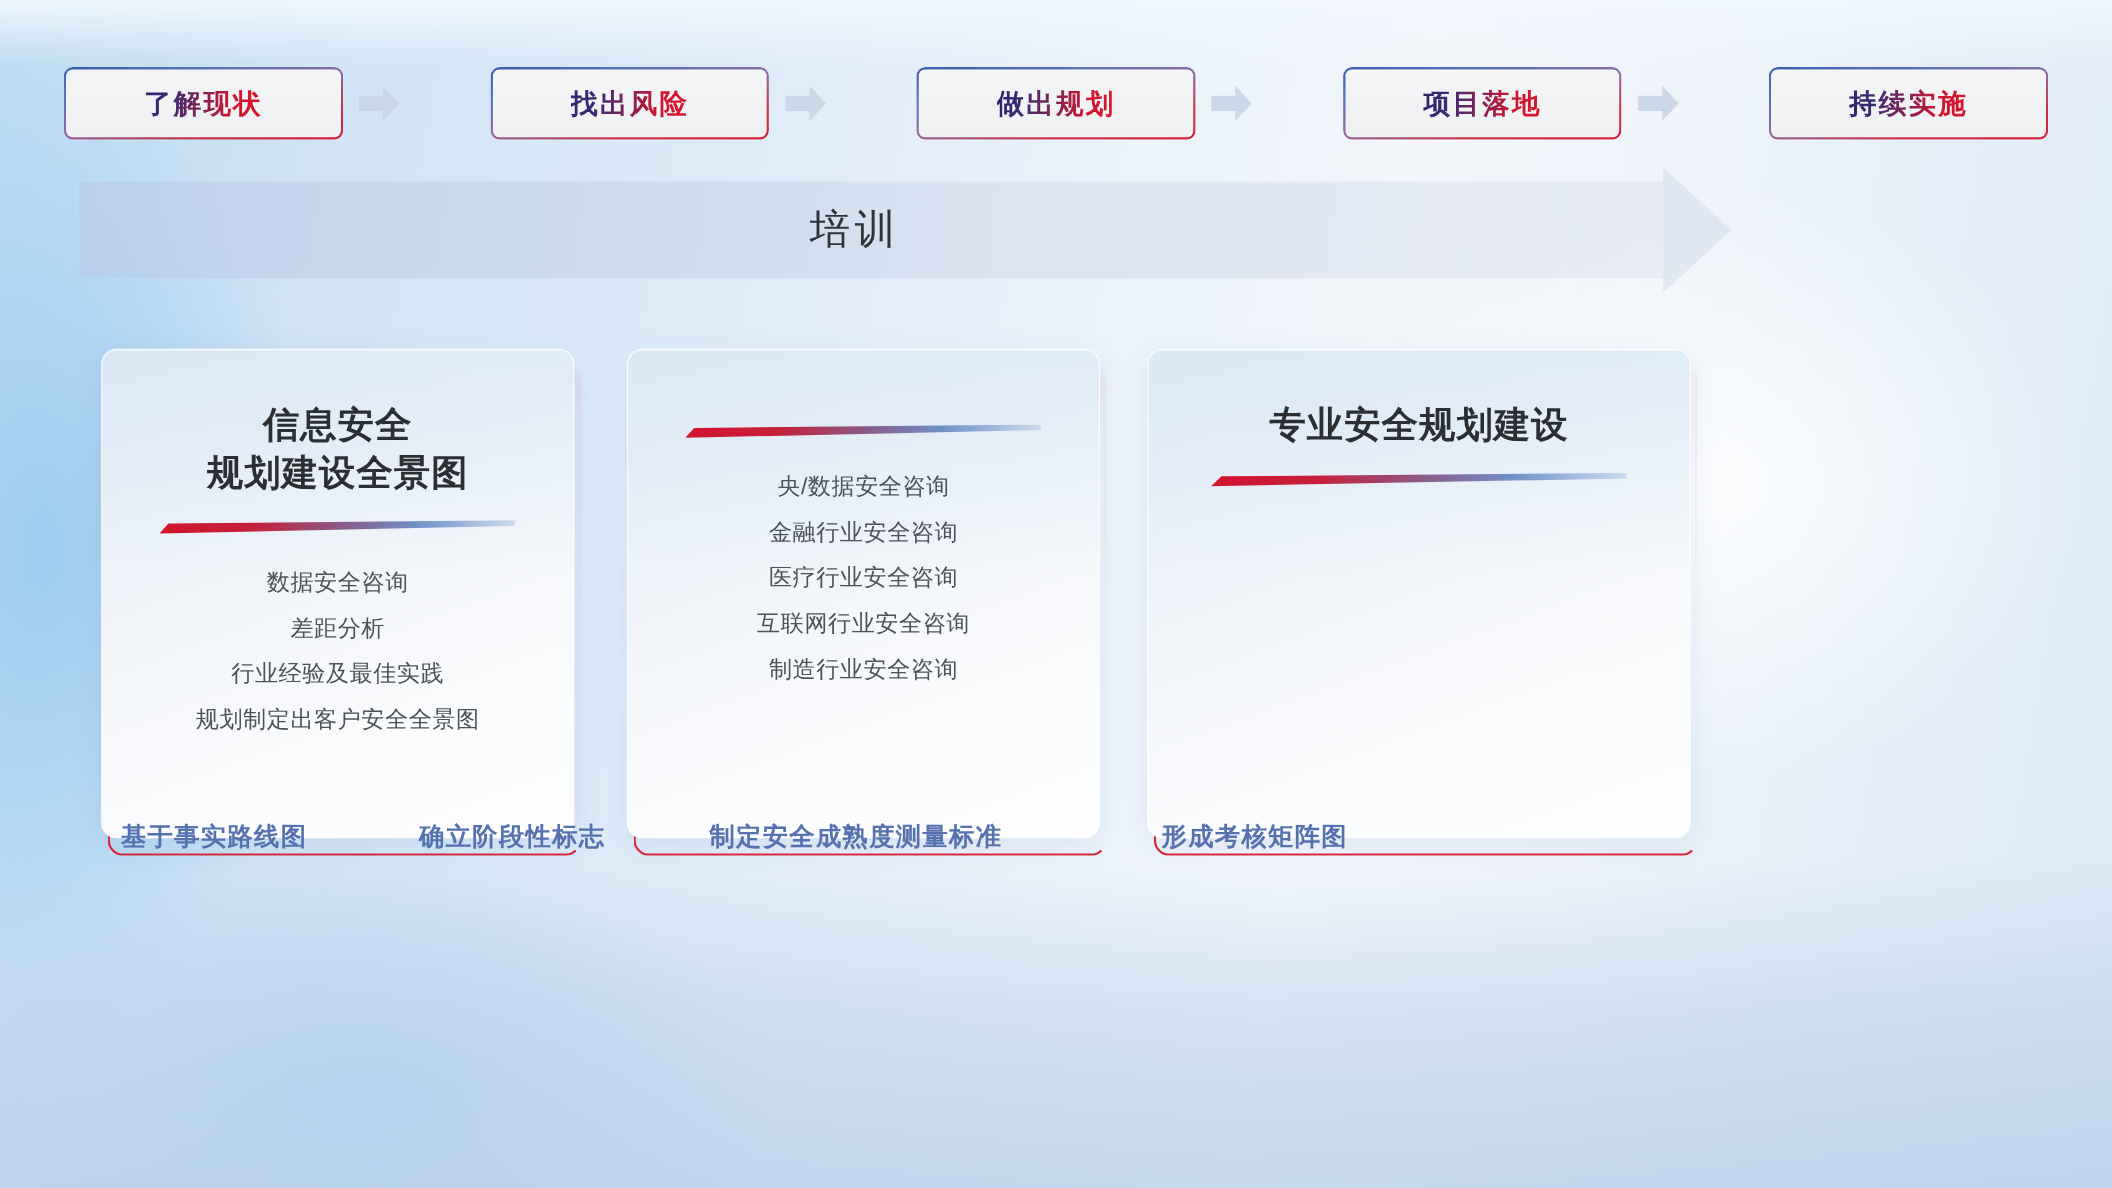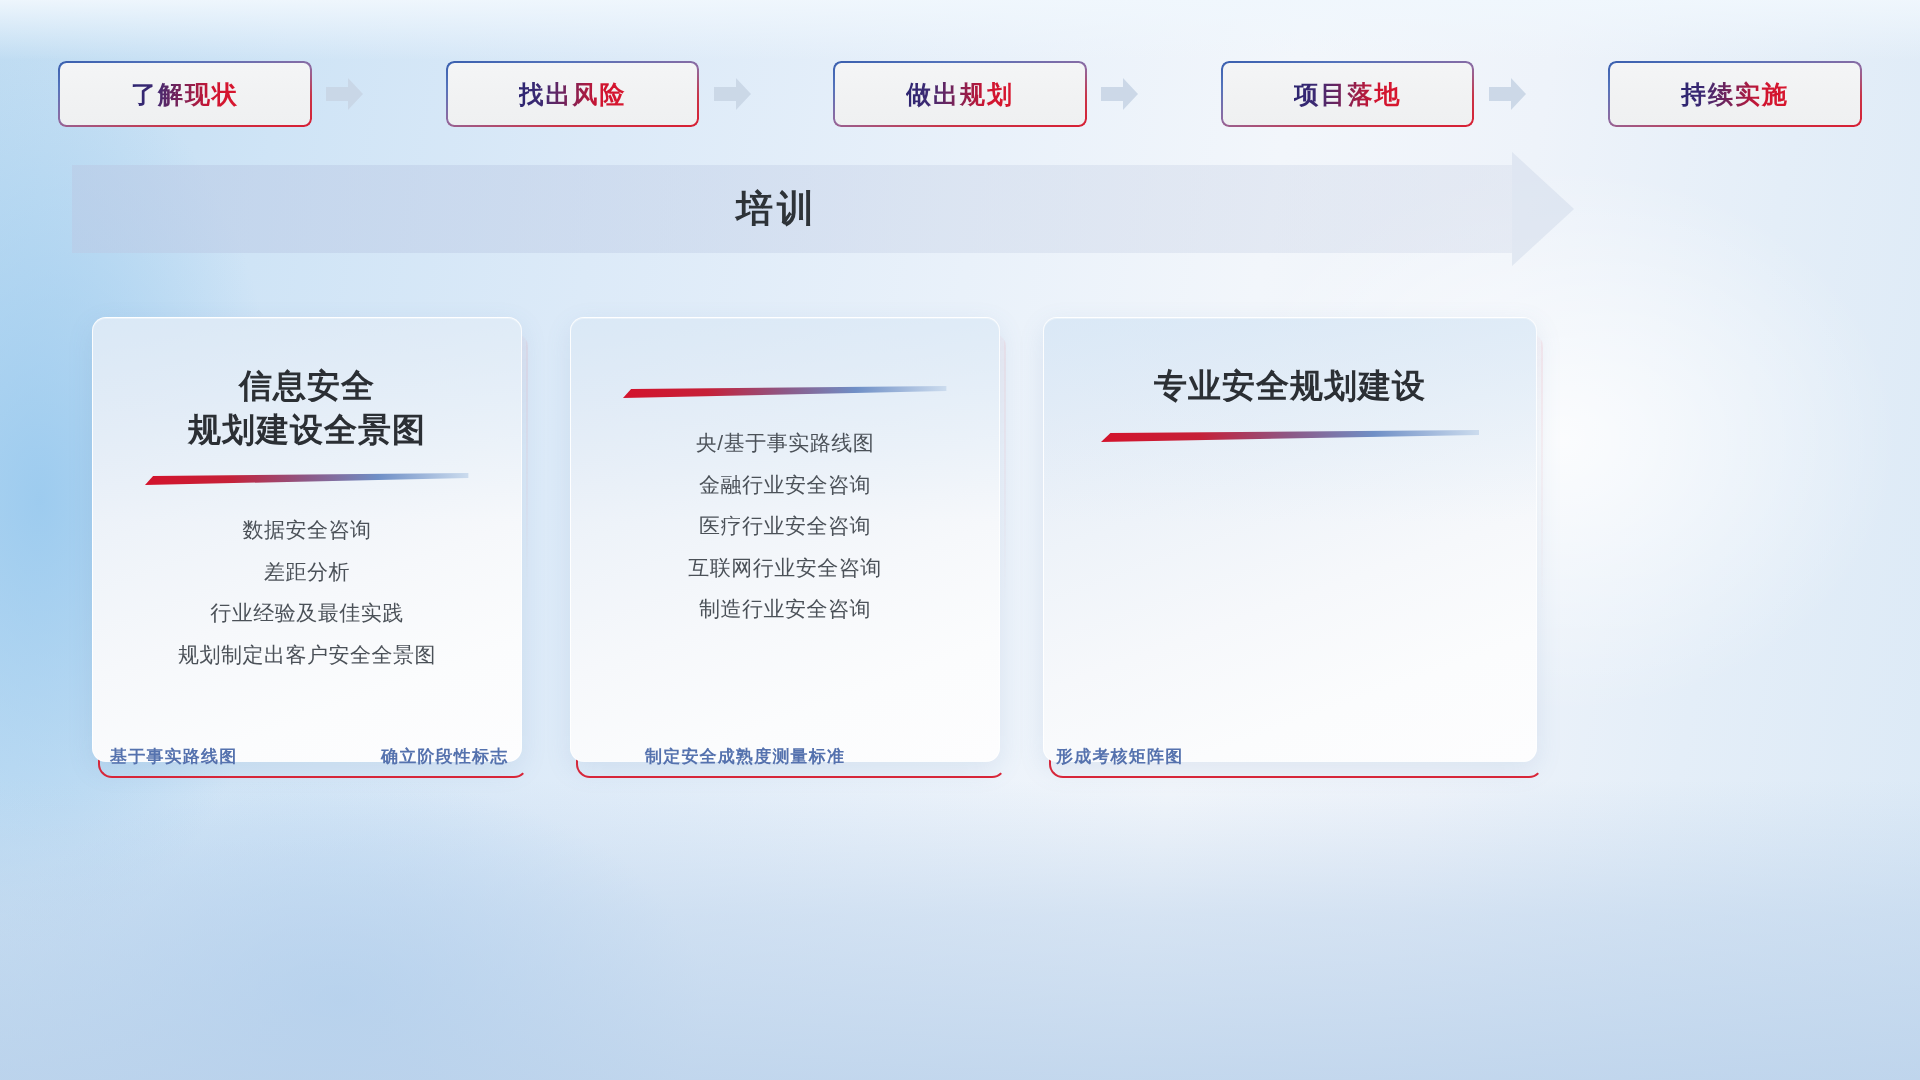--- a/index.html
+++ b/index.html
@@ -79,21 +79,21 @@
     position:absolute; left:72px; top:165px; width:1440px; height:88px;
     background:linear-gradient(95deg, rgba(186,203,230,.62) 0%, rgba(196,210,233,.58) 35%, rgba(206,216,234,.50) 60%, rgba(212,219,234,.42) 100%);
     display:flex; align-items:center; justify-content:center;
   }
   .banner-tip{
     position:absolute; left:1512px; top:152px;
     width:0; height:0; border-left:62px solid rgba(208,217,234,.50);
     border-top:57px solid transparent; border-bottom:57px solid transparent;
   }
   .banner-title{
-    font-size:37px; font-weight:700; color:#2e3338; letter-spacing:4px;
+    font-size:37px; font-weight:400; color:#2e3338; letter-spacing:4px;
     position:relative; z-index:2; margin-left:-30px;
   }
 
   
   .cards{
     position:absolute; left:92px; top:273px; width:1740px; height:445px;margin-top:44px;
   }
   .card{
     position:absolute; top:0; height:445px;
     border-radius:14px;
@@ -132,21 +132,21 @@
   .divider svg{ display:block; width:100%; height:100%; }
   .card-list{ margin-top:22px; }
   .card-list li{
     list-style:none; font-size:21px; color:#4b5158;
     line-height:1.98; letter-spacing:.5px;
   }
 
   
   .bottom-labels{ position:absolute; left:0; top:745px; width:1920px; height:40px; }
   .blabel{
-    position:absolute; font-size:17px; font-weight:700; color:#5572ae;
+    position:absolute; font-size:23px; font-weight:700; color:#5572ae;
     letter-spacing:1.2px; white-space:nowrap;
   }
 </style>
 </head>
 <body>
 
 <div class="bg-base"></div>
 <div class="bg-soft-left"></div>
 <div class="bg-soft-blue-bottom"></div>
 <div class="bg-soft-white-right"></div>
@@ -248,21 +248,21 @@
                   <stop offset="26%" stop-color="#c62038"></stop>
                   <stop offset="50%" stop-color="#8d5886"></stop>
                   <stop offset="72%" stop-color="#6f8fc6"></stop>
                   <stop offset="100%" stop-color="#ccdcee"></stop>
                 </linearGradient>
               </defs>
               <path d="M0 12 L10 3 L400 0 L400 5 Z" fill="url(#dg1)"></path>
             </svg>
           </div>
           <ul class="card-list">
-            <li>央/基于事实路线图</li>
+            <li>央/数据安全咨询</li>
             <li>金融行业安全咨询</li>
             <li>医疗行业安全咨询</li>
             <li>互联网行业安全咨询</li>
             <li>制造行业安全咨询</li>
           </ul>
         </div>
       </div>
     </div>
     <div class="card" style="left: 951px; width: 494px;">
       <div class="card-accent"></div>

